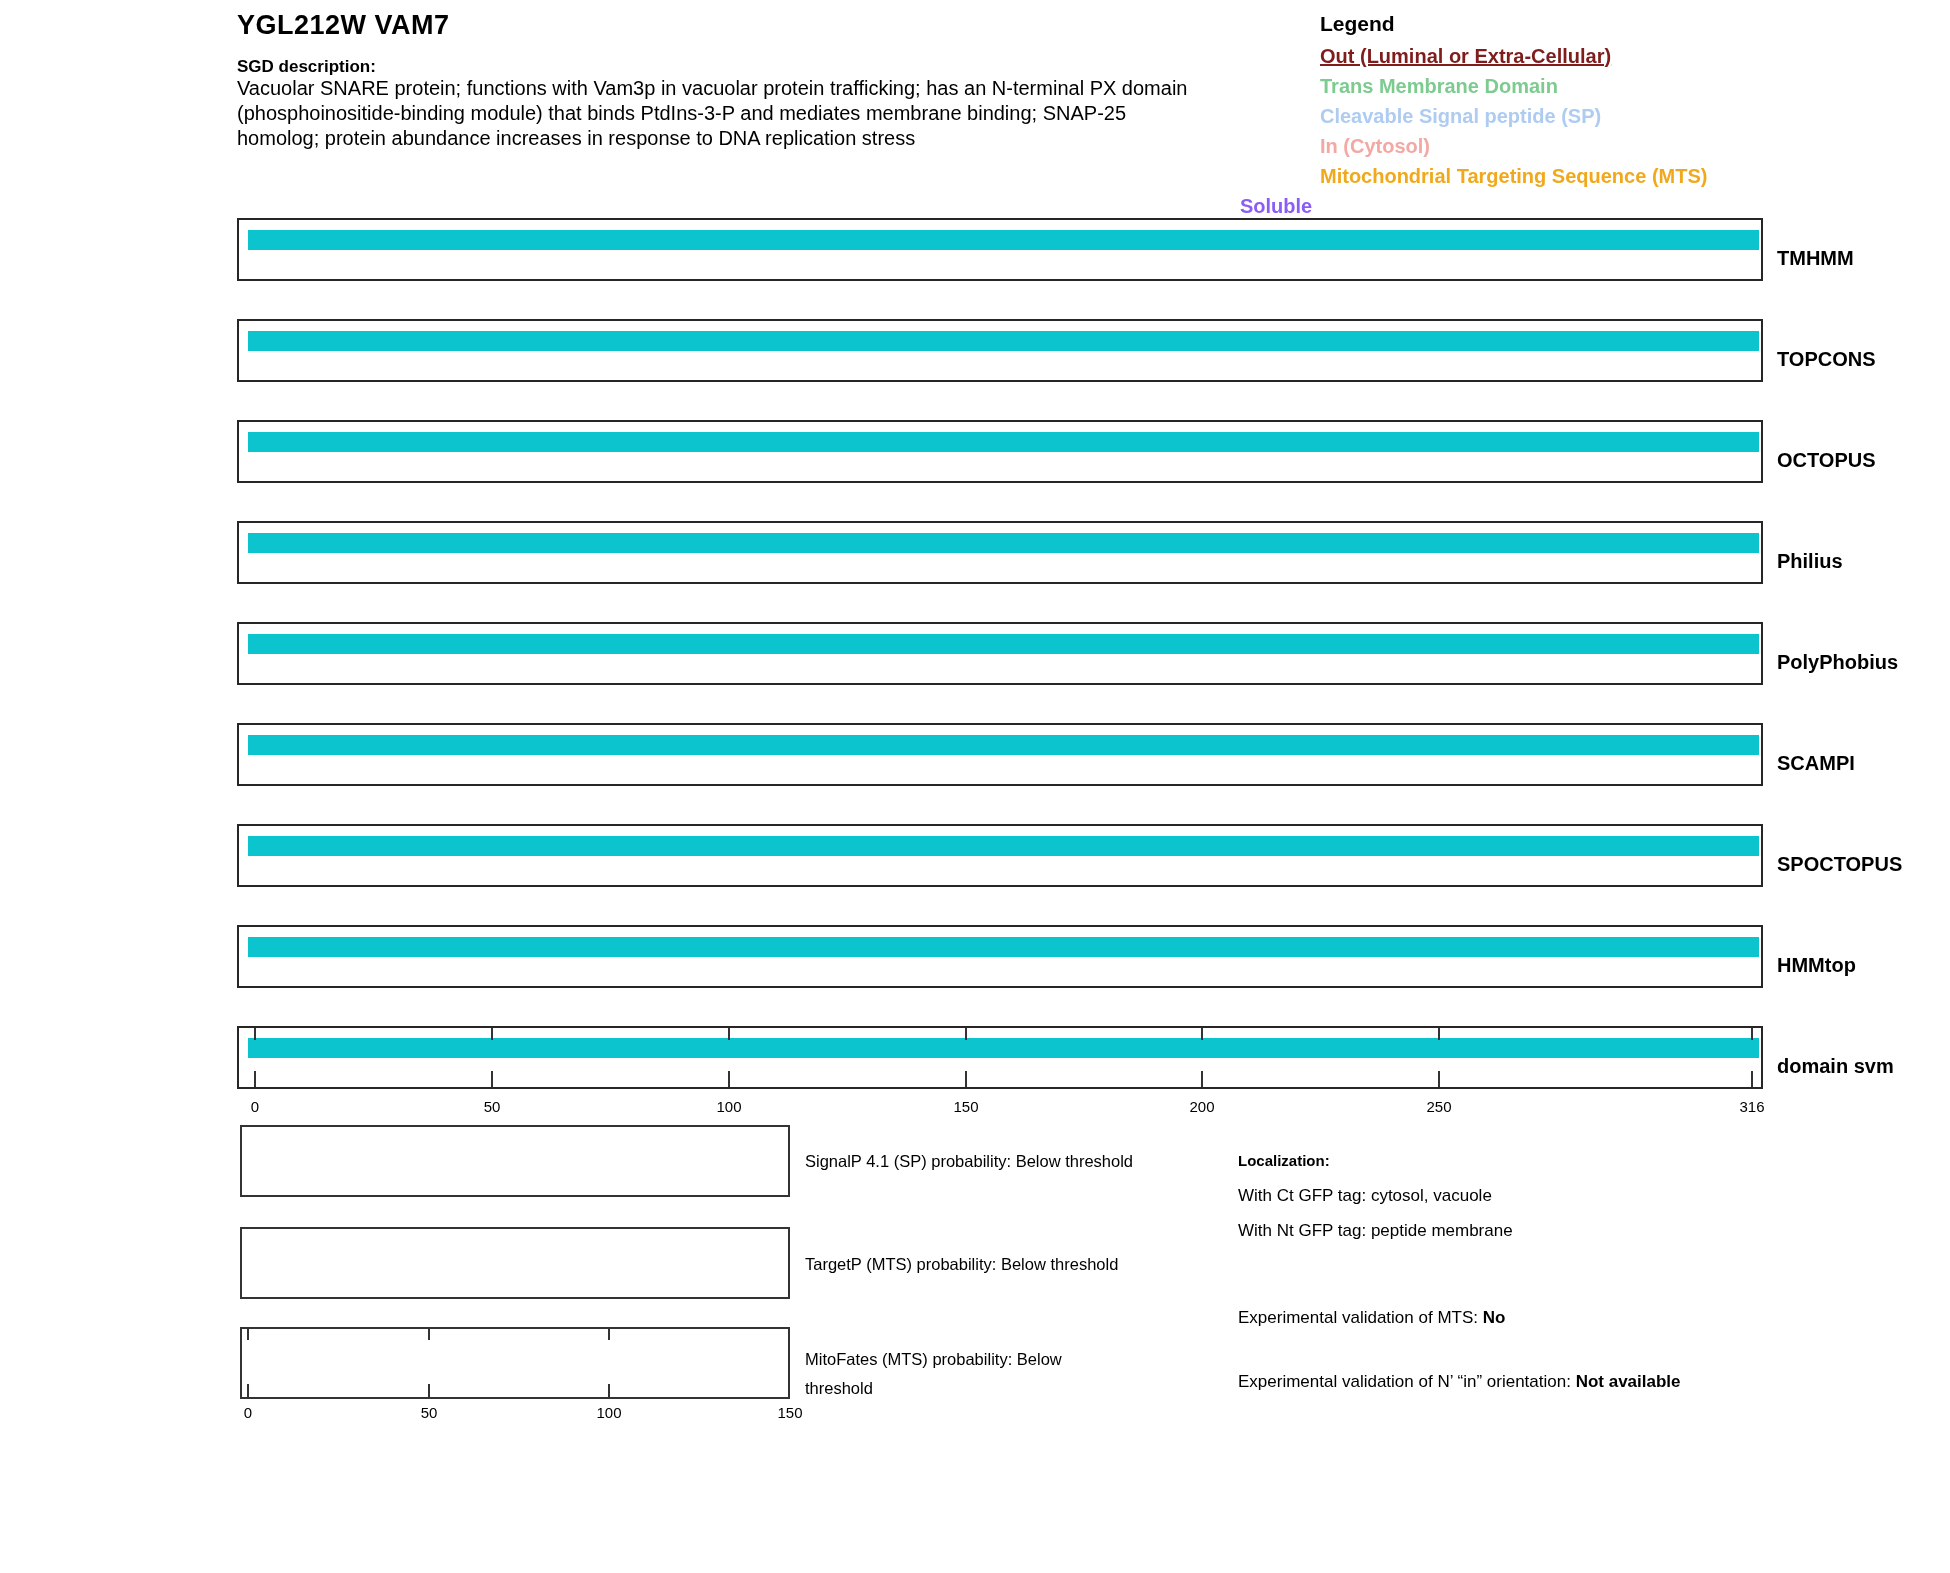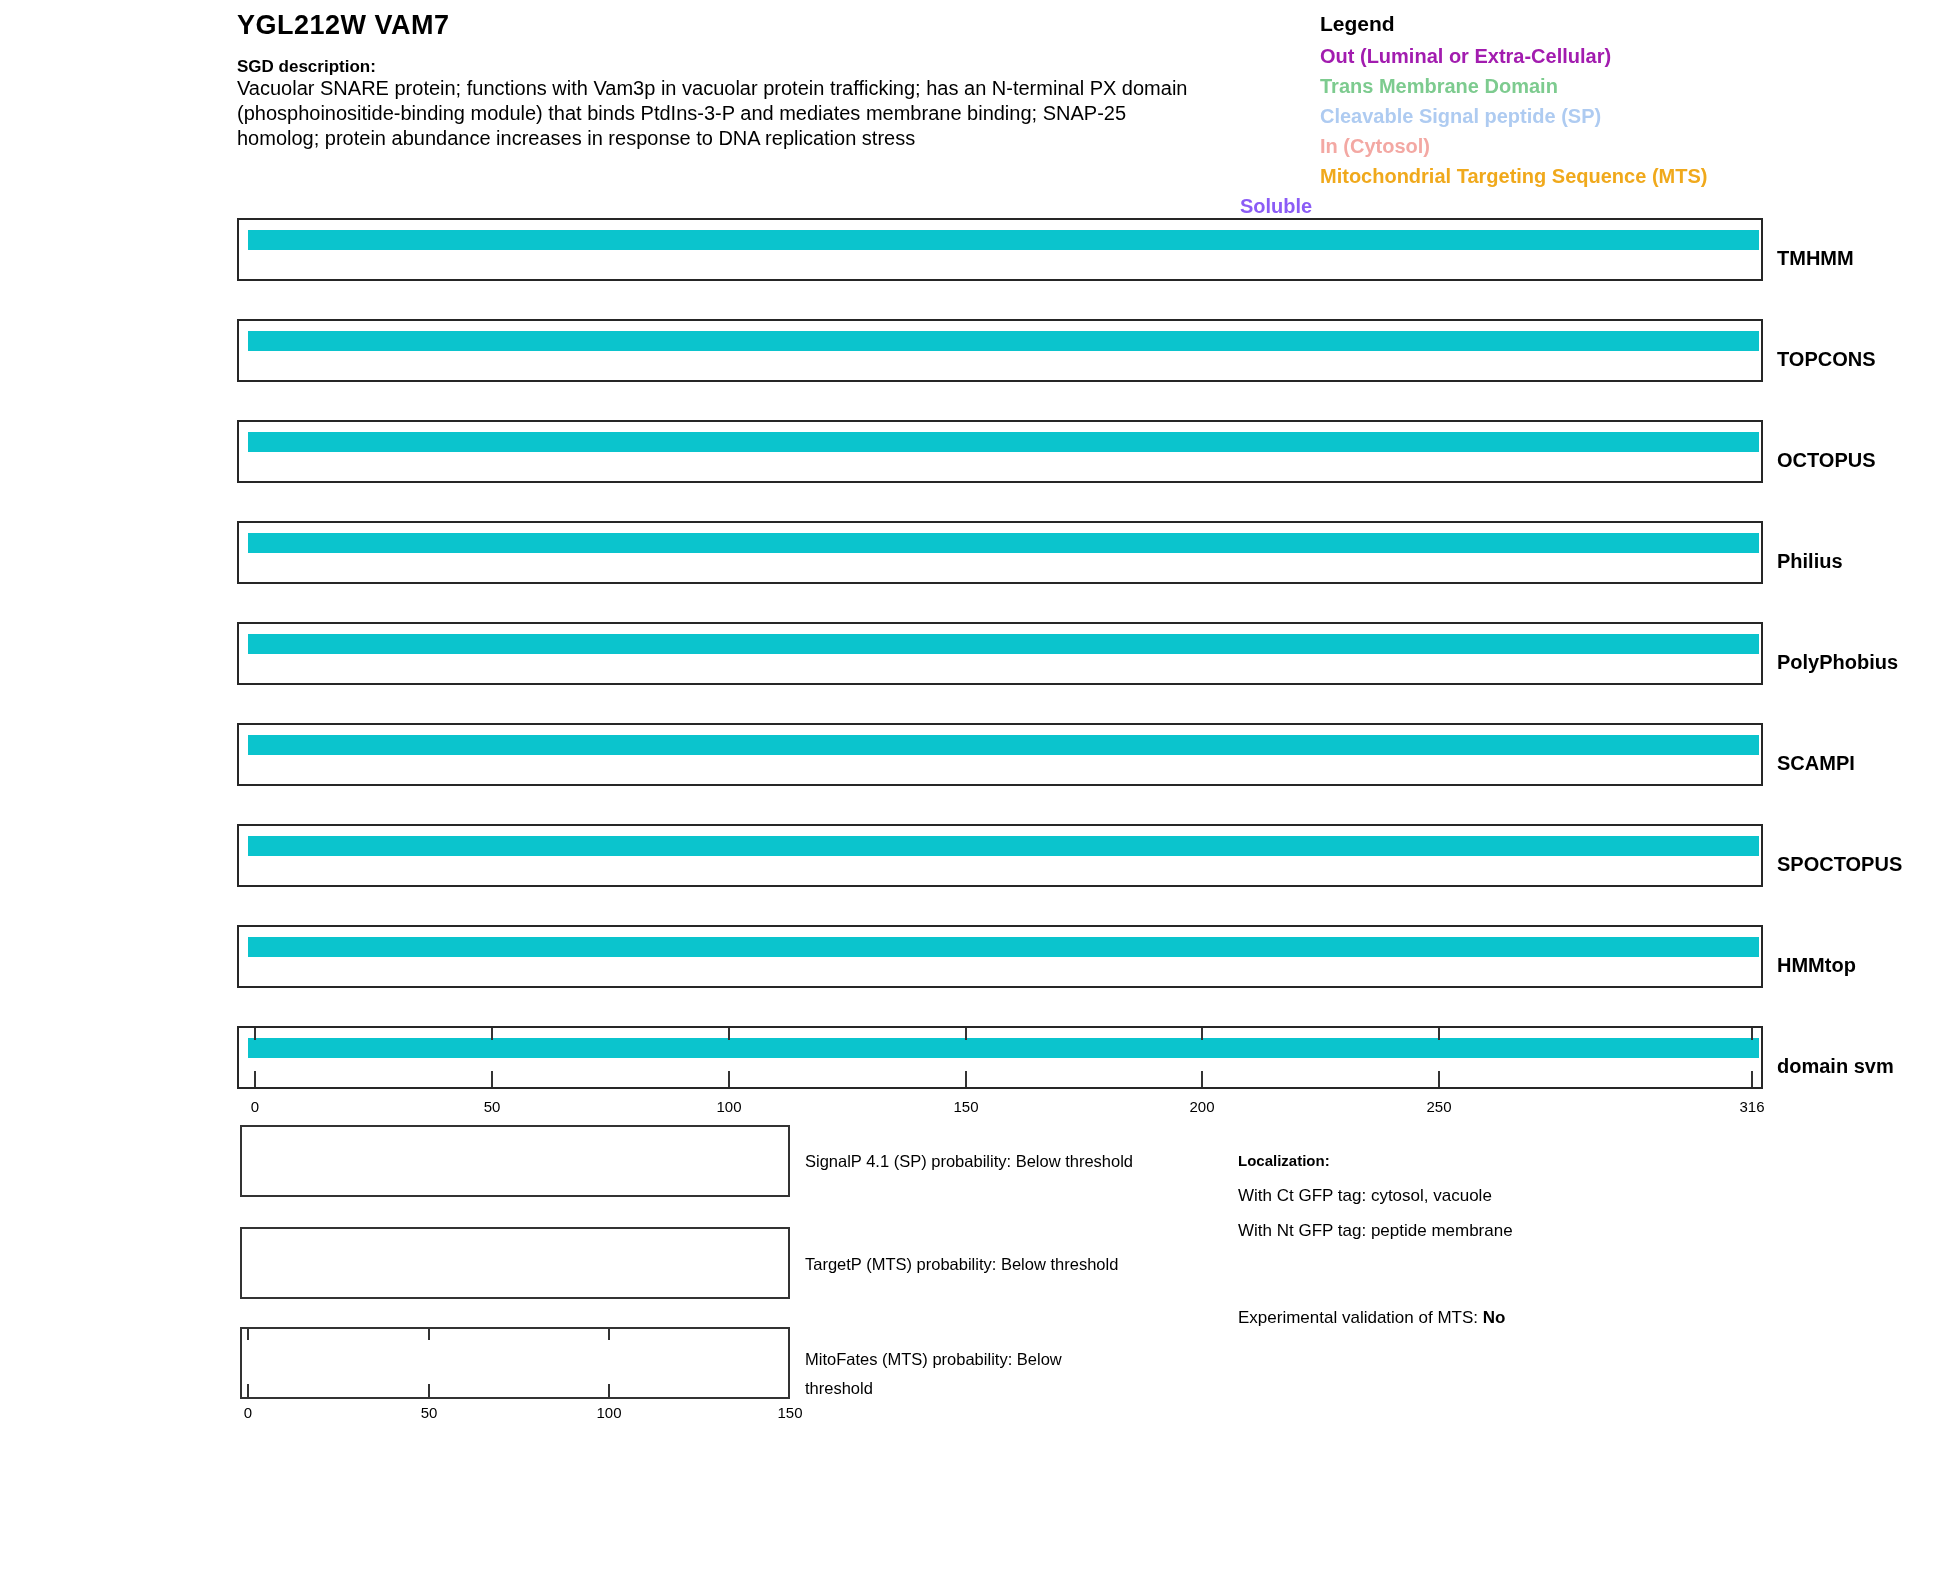--- a/index.html
+++ b/index.html
@@ -29,21 +29,21 @@
 <div class="canvas">
 
   <div class="abs title" style="left:237px;top:10px;">YGL212W  VAM7</div>
   <div class="abs sgdhead" style="left:237px;top:57px;">SGD description:</div>
   <div class="abs desc" style="left:237px;top:77px;">Vacuolar SNARE protein; functions with Vam3p in vacuolar protein trafficking; has an N-terminal PX domain</div>
   <div class="abs desc" style="left:237px;top:102px;">(phosphoinositide-binding module) that binds PtdIns-3-P and mediates membrane binding; SNAP-25</div>
   <div class="abs desc" style="left:237px;top:127px;">homolog; protein abundance increases in response to DNA replication stress</div>
 
   <div class="abs legend-title" style="left:1320px;top:12px;">Legend</div>
   <div id="legend-items">
-      <div class="legend-item" style="position: absolute; left: 1320px; top: 45px; color: #a21caf;">Out (Luminal or Extra-Cellular)</div>
+      <div class="legend-item" style="position: absolute; left: 1320px; top: 45px; color: #7f1d1d; text-decoration: underline;">Out (Luminal or Extra-Cellular)</div>
       <div class="legend-item" style="position: absolute; left: 1320px; top: 75px; color: rgb(125, 203, 143);">Trans Membrane Domain</div>
       <div class="legend-item" style="position: absolute; left: 1320px; top: 105px; color: rgb(174, 203, 241);">Cleavable Signal peptide (SP)</div>
       <div class="legend-item" style="position: absolute; left: 1320px; top: 135px; color: rgb(243, 168, 163);">In (Cytosol)</div>
       <div class="legend-item" style="position: absolute; left: 1320px; top: 165px; color: rgb(240, 169, 28);">Mitochondrial Targeting Sequence (MTS)</div>
       <div class="legend-item" style="position: absolute; left: 1240px; top: 195px; color: #8b5cf6;">Soluble</div>
     </div>
 
   <div id="tracks">
       <div class="track-box" style="position: absolute; left: 237px; top: 218px; width: 1526px; height: 63px;"></div>
       <div class="track-bar" style="position: absolute; left: 248px; top: 230px; width: 1511px; height: 20px; background: rgb(11, 196, 205);"></div>
@@ -116,14 +116,17 @@
   <div class="abs caption" style="left:805px;top:1350px;">MitoFates (MTS) probability: Below</div>
   <div class="abs caption" style="left:805px;top:1379px;">threshold</div>
 
   <div class="abs loc-head" style="left:1238px;top:1152px;">Localization:</div>
   <div class="abs loc-line" style="left:1238px;top:1186px;">With Ct GFP tag: cytosol, vacuole</div>
   <div class="abs loc-line" style="left:1238px;top:1221px;">With Nt GFP tag: peptide membrane</div>
 
   <div class="abs val-line" style="left:1238px;top:1308px;white-space:nowrap;">
     <span>Experimental validation of MTS: </span><span class="bold">No</span>
   </div>
+  <div class="abs val-line" style="left:1238px;top:1367px;width:448px;line-height:29px;">
+    <span>Experimental validation of N’ “in” orientation: </span><span class="bold">Not available</span>
+  </div>
 
 </div>
 
 </body></html>

